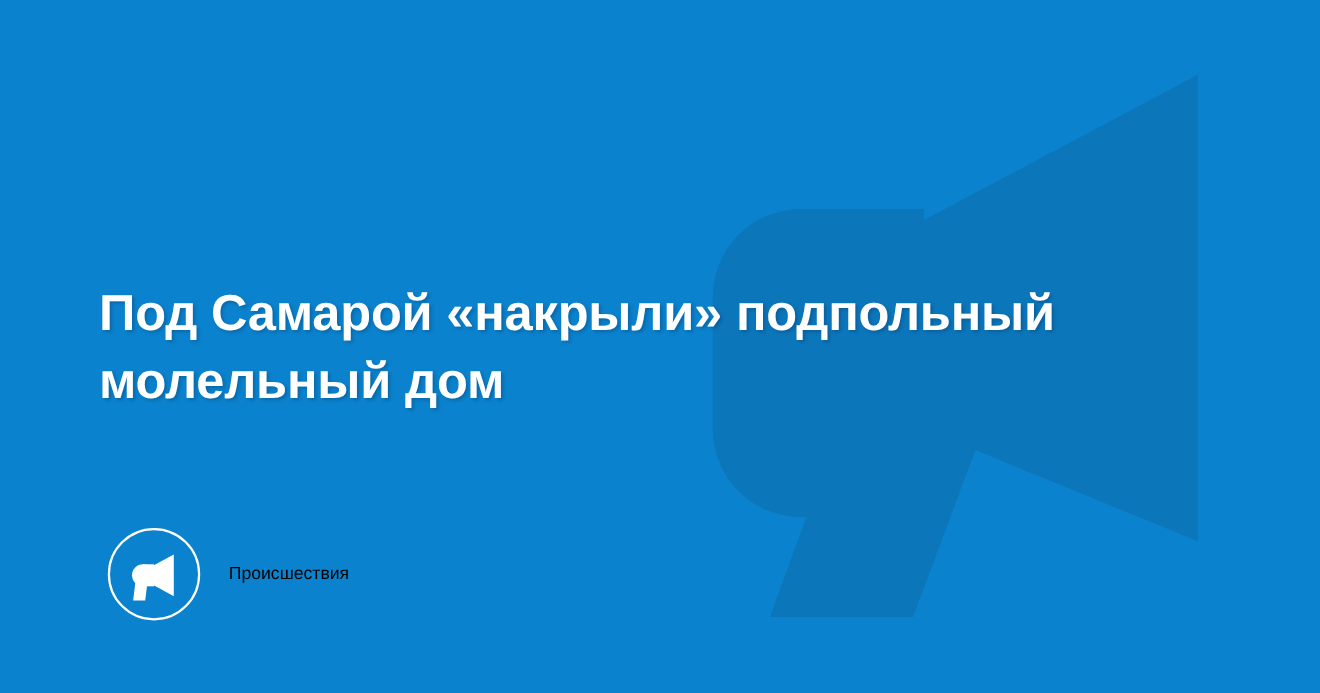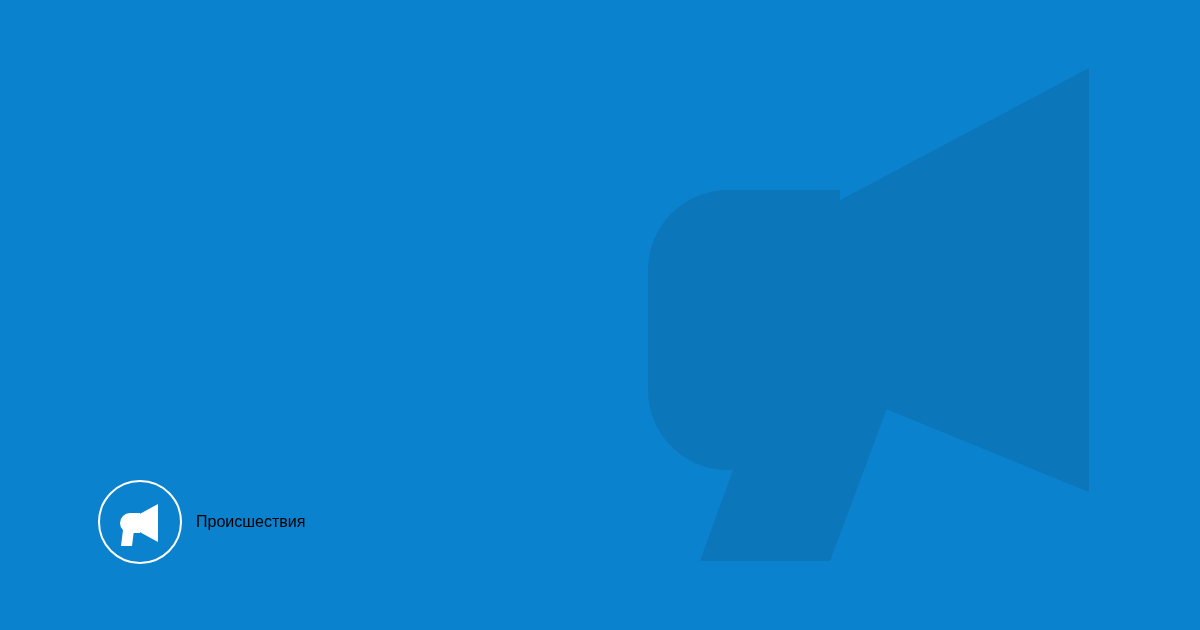--- a/index.html
+++ b/index.html
@@ -62,21 +62,21 @@
     text-shadow: 2px 2px 3px rgba(0, 40, 75, 0.28);
   }
 
   
   #badge {
     position: absolute;
     left: 96px;
     top: 478px;
     display: flex;
     align-items: center;
-    gap: 12px;
+    gap: 24px;
     height: 88px;
   }
   #badge-circle {
     width: 88px;
     height: 88px;
     flex: 0 0 auto;
     display: block;
   }
 </style>
 </head>
@@ -90,20 +90,21 @@
       <polygon points="773,360 905,360 830,561 700,561"></polygon>
 
       <polygon points="1089,68 1089,492 742,350 742,252"></polygon>
 
       <rect x="648" y="190" width="160" height="280" rx="80" ry="80"></rect>
       <rect x="720" y="190" width="120" height="280"></rect>
     </g>
   </svg>
 
 
+  <h1 id="headline">Под Самарой «накрыли» подпольный молельный дом</h1>
 
   <div id="badge">
     <svg id="badge-circle" viewBox="0 0 88 88" aria-hidden="true">
       <circle cx="44" cy="44" r="41" fill="none" stroke="#ffffff" stroke-width="2"></circle>
       <g fill="#ffffff">
 
         <polygon points="62,26 62,64 40,52 40,38"></polygon>
 
         <rect x="24" y="35" width="20" height="20" rx="10" ry="10"></rect>
         <rect x="34" y="35" width="10" height="20"></rect>

